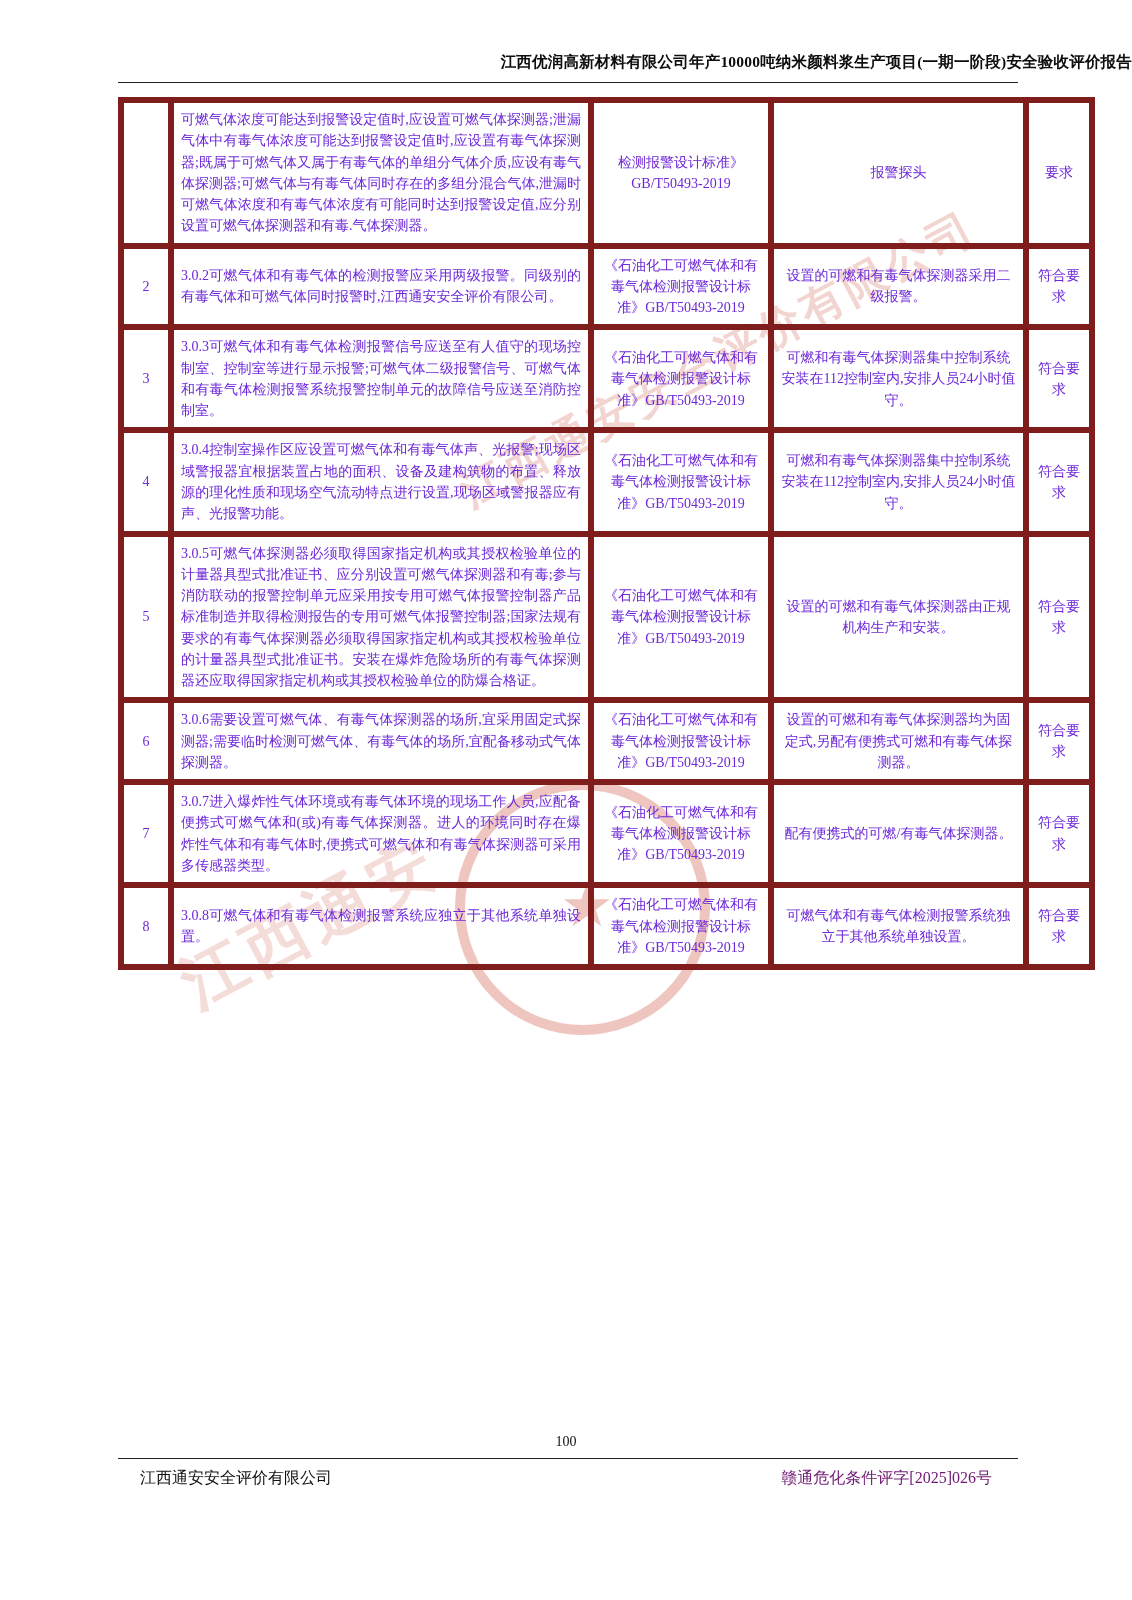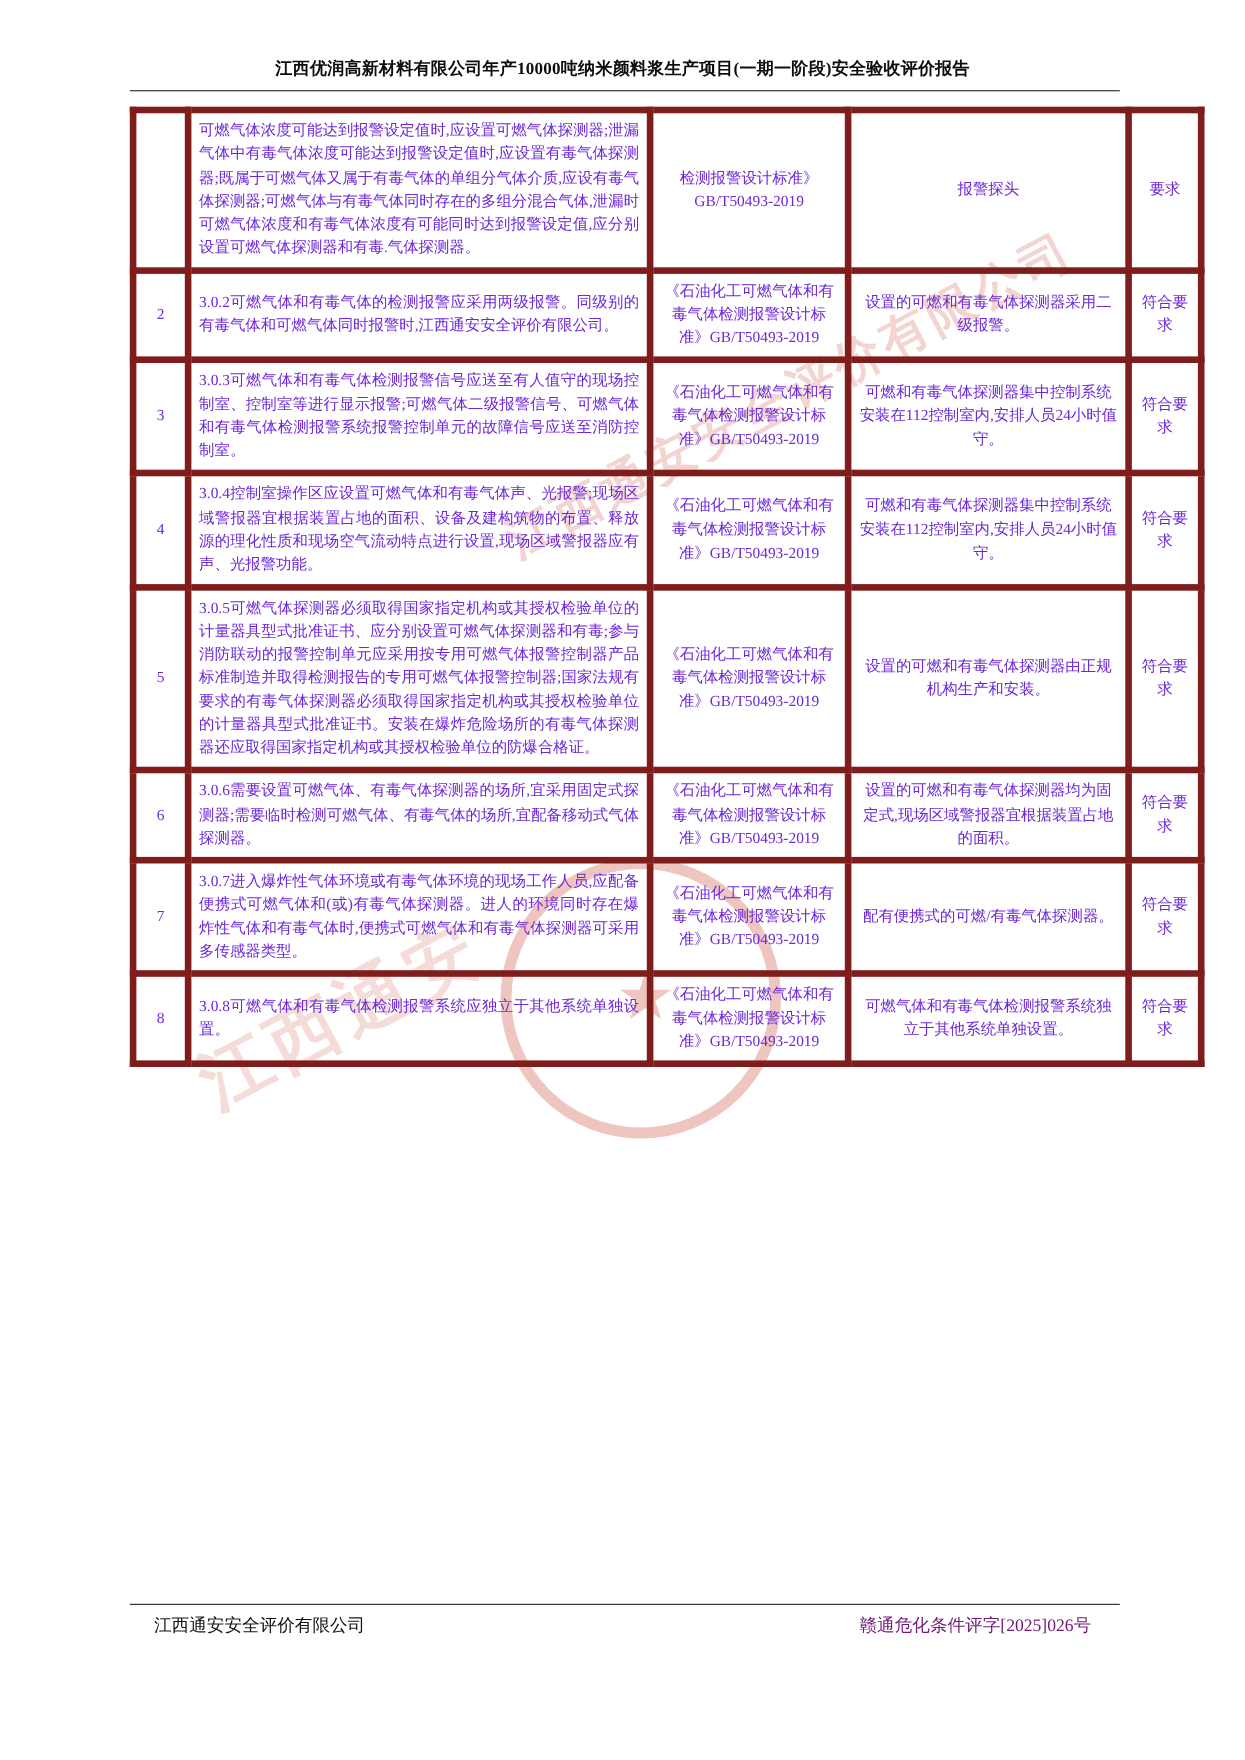--- a/index.html
+++ b/index.html
@@ -22,21 +22,21 @@
     box-sizing: border-box;
     padding: 0;
   }
 
   
   .doc-header {
     position: absolute;
     top: 52px;
     left: 0;
     width: 1132px;
-    text-align: center;
+    text-align: right;
     font-size: 15.5px;
     font-weight: bold;
     letter-spacing: 0.2px;
     color: #0d0d0d;
     font-family: "Liberation Serif", "DejaVu Serif", serif;
   }
   .header-rule {
     position: absolute;
     top: 82px;
     left: 118px;
@@ -221,38 +221,39 @@
           <td class="c-idx">5</td>
           <td class="c-content">3.0.5可燃气体探测器必须取得国家指定机构或其授权检验单位的计量器具型式批准证书、应分别设置可燃气体探测器和有毒;参与消防联动的报警控制单元应采用按专用可燃气体报警控制器产品标准制造并取得检测报告的专用可燃气体报警控制器;国家法规有要求的有毒气体探测器必须取得国家指定机构或其授权检验单位的计量器具型式批准证书。安装在爆炸危险场所的有毒气体探测器还应取得国家指定机构或其授权检验单位的防爆合格证。</td>
           <td class="c-basis">《石油化工可燃气体和有毒气体检测报警设计标准》GB/T50493-2019</td>
           <td class="c-actual">设置的可燃和有毒气体探测器由正规机构生产和安装。</td>
           <td class="c-result">符合要求</td>
         </tr>
         <tr>
           <td class="c-idx">6</td>
           <td class="c-content">3.0.6需要设置可燃气体、有毒气体探测器的场所,宜采用固定式探测器;需要临时检测可燃气体、有毒气体的场所,宜配备移动式气体探测器。</td>
           <td class="c-basis">《石油化工可燃气体和有毒气体检测报警设计标准》GB/T50493-2019</td>
-          <td class="c-actual">设置的可燃和有毒气体探测器均为固定式,现场区域警报器宜根据装置占地的面积。</td>
+          <td class="c-actual">设置的可燃和有毒气体探测器均为固定式,另配有便携式可燃和有毒气体探测器。</td>
           <td class="c-result">符合要求</td>
         </tr>
         <tr>
           <td class="c-idx">7</td>
           <td class="c-content">3.0.7进入爆炸性气体环境或有毒气体环境的现场工作人员,应配备便携式可燃气体和(或)有毒气体探测器。进人的环境同时存在爆炸性气体和有毒气体时,便携式可燃气体和有毒气体探测器可采用多传感器类型。</td>
           <td class="c-basis">《石油化工可燃气体和有毒气体检测报警设计标准》GB/T50493-2019</td>
           <td class="c-actual">配有便携式的可燃/有毒气体探测器。</td>
           <td class="c-result">符合要求</td>
         </tr>
         <tr>
           <td class="c-idx">8</td>
           <td class="c-content">3.0.8可燃气体和有毒气体检测报警系统应独立于其他系统单独设置。</td>
           <td class="c-basis">《石油化工可燃气体和有毒气体检测报警设计标准》GB/T50493-2019</td>
           <td class="c-actual">可燃气体和有毒气体检测报警系统独立于其他系统单独设置。</td>
           <td class="c-result">符合要求</td>
         </tr>
       </tbody>
     </table>
   </div>
 
+  <div class="page-num">100</div>
   <div class="footer-rule"></div>
   <div class="footer-left">江西通安安全评价有限公司</div>
   <div class="footer-right">赣通危化条件评字[2025]026号</div>
 
 </div>
 
 </body></html>

